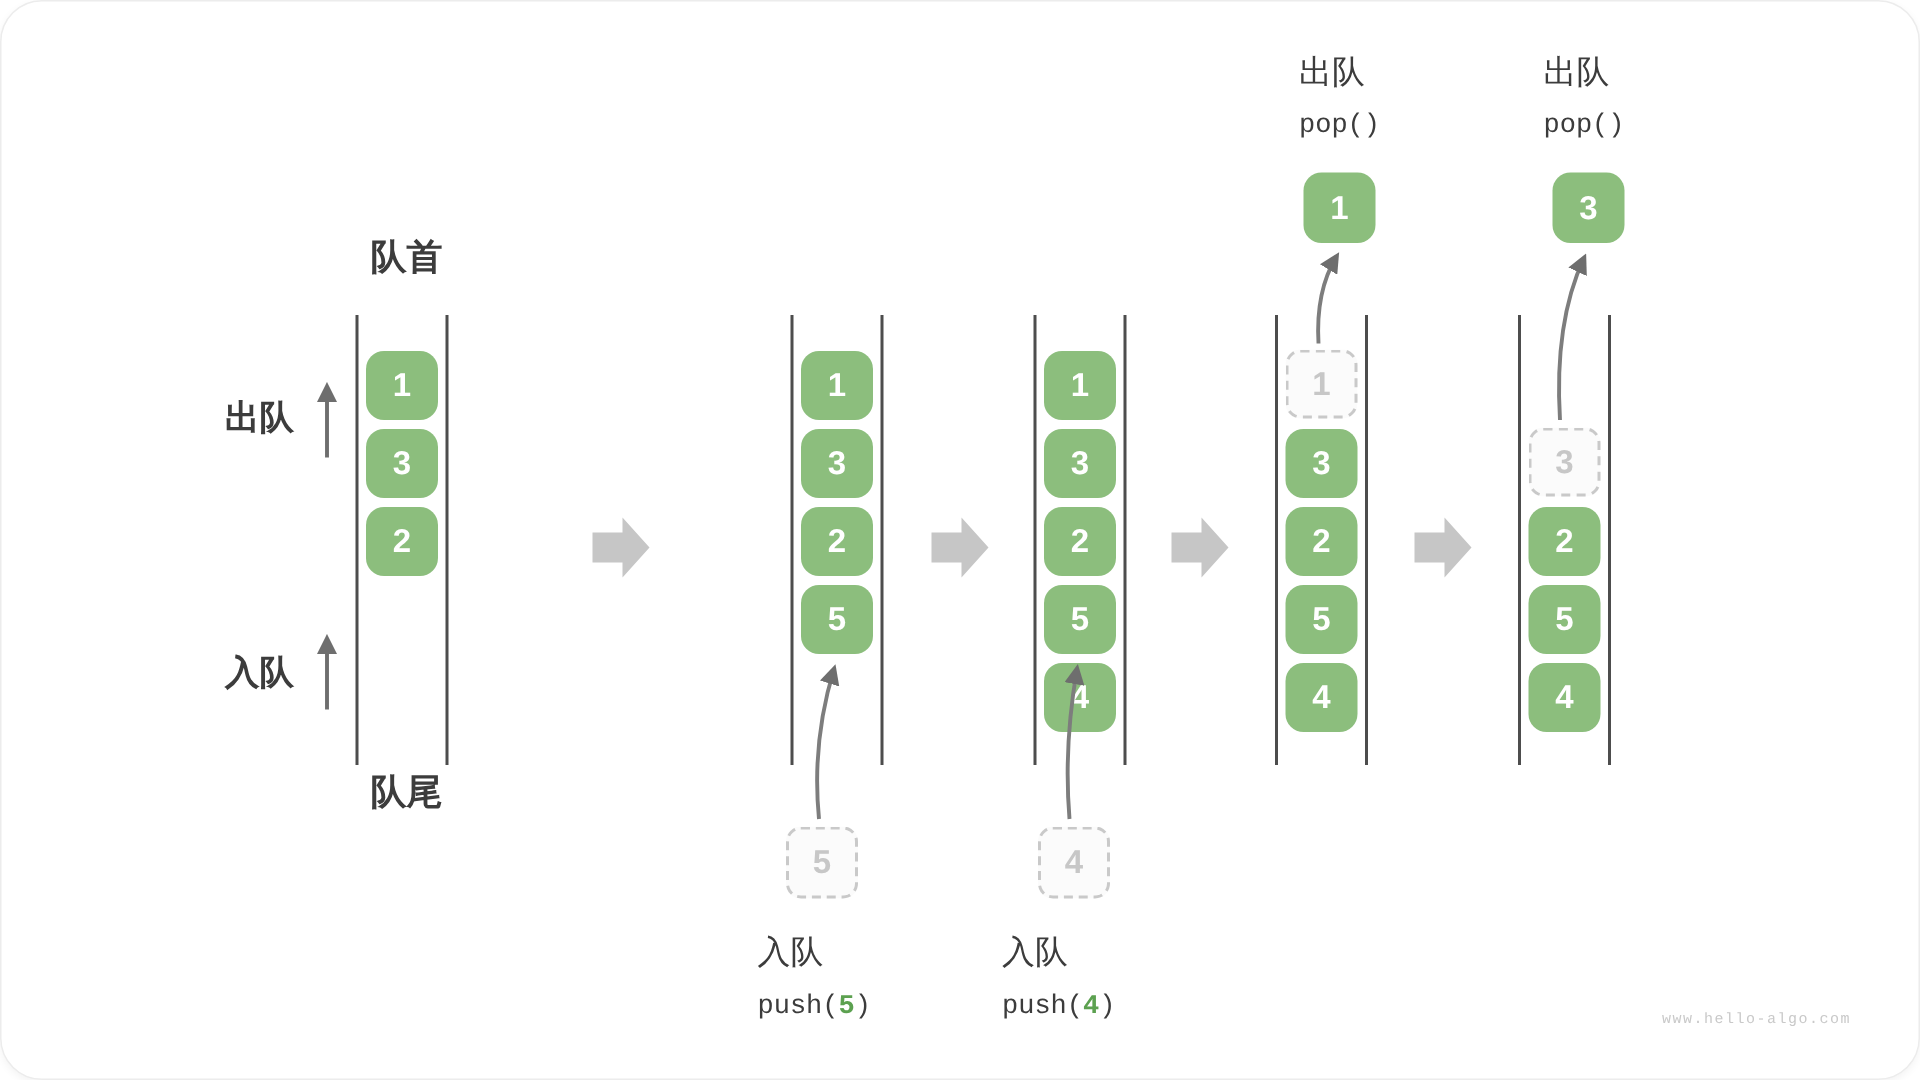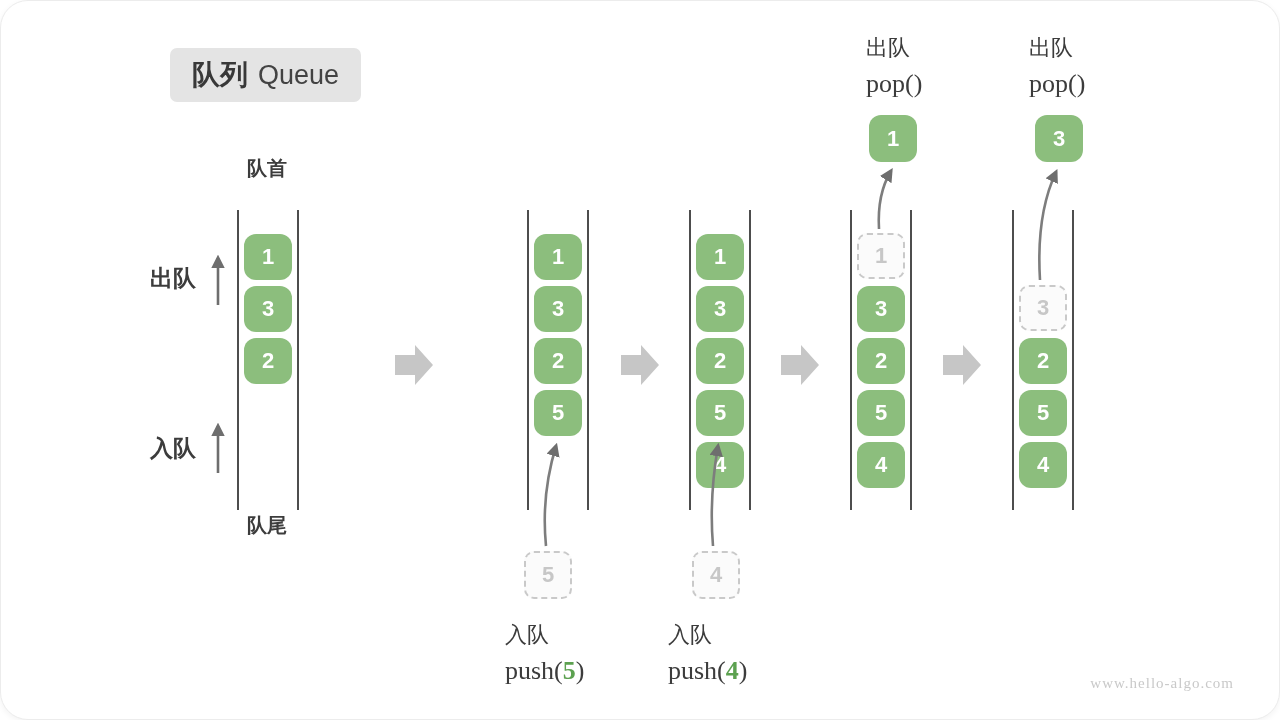--- a/index.html
+++ b/index.html
@@ -6,52 +6,48 @@
     font-family:"Liberation Sans", sans-serif;}
   .card{position:absolute;left:0;top:0;width:1278px;height:718px;background:#ffffff;
     border:1px solid #ececec;border-radius:28px;box-shadow:0 2px 6px rgba(0,0,0,0.05);}
   .stage{position:absolute;left:0;top:0;width:1280px;height:720px;}
 
   .title-box{position:absolute;left:170px;top:48px;width:191px;height:54px;background:#e4e4e4;
     border-radius:7px;display:flex;align-items:center;justify-content:center;gap:10px;}
   .title-zh{font-size:28px;font-weight:700;color:#383838;}
   .title-en{font-size:27px;font-weight:400;color:#434343;}
 
-  .lbl{position:absolute;font-size:20px;font-weight:700;color:#3c3c3c;white-space:nowrap;}
+  .lbl{position:absolute;font-size:24px;font-weight:700;color:#3c3c3c;white-space:nowrap;}
   .lbl-side{font-size:23px;font-weight:600;}
 
   .rail{position:absolute;top:210px;width:62px;height:300px;box-sizing:border-box;
     border-left:2px solid #4d4d4d;border-right:2px solid #4d4d4d;}
 
   .cell{position:absolute;width:48px;height:46px;background:#8cbe7d;border-radius:12px;
     display:flex;align-items:center;justify-content:center;
     color:#ffffff;font-size:22px;font-weight:700;}
   .cell.dashed{background:#fbfbfb;border:2px dashed #c9c9c9;border-radius:10px;
     color:#c7c7c7;box-sizing:border-box;}
 
   .op{position:absolute;line-height:36px;white-space:nowrap;}
   .op-zh{font-size:22px;font-weight:500;color:#3c3c3c;}
-  .op-code{font-family:Liberation Serif, serif;font-size:26px;color:#3c3c3c;}
+  .op-code{font-family:Liberation Mono, monospace;font-size:18px;color:#3c3c3c;}
   .op-code .gn{color:#5ca150;font-weight:700;}
 
   svg.overlay{position:absolute;left:0;top:0;pointer-events:none;}
 
-  .watermark{position:absolute;right:46px;top:675px;font-family:Liberation Serif, serif;
-    font-size:15px;color:#c9c9c9;letter-spacing:1px;}
+  .watermark{position:absolute;right:46px;top:675px;font-family:Liberation Mono, monospace;
+    font-size:10px;color:#c9c9c9;letter-spacing:1px;}
 </style>
 </head>
 <body>
 
 <div class="card"></div>
 <div class="stage">
 
-  <div class="title-box">
-    <span class="title-zh">队列</span>
-    <span class="title-en">Queue</span>
-  </div>
 
   <div class="lbl" style="left:247px;top:155px">队首</div>
   <div class="lbl" style="left:247px;top:512px">队尾</div>
   <div class="lbl lbl-side" style="left:150px;top:263px">出队</div>
   <div class="lbl lbl-side" style="left:150px;top:433px">入队</div>
 
   <div class="rail" style="left:237px"></div>
   <div class="rail" style="left:527px"></div>
   <div class="rail" style="left:689px"></div>
   <div class="rail" style="left:850px"></div>

